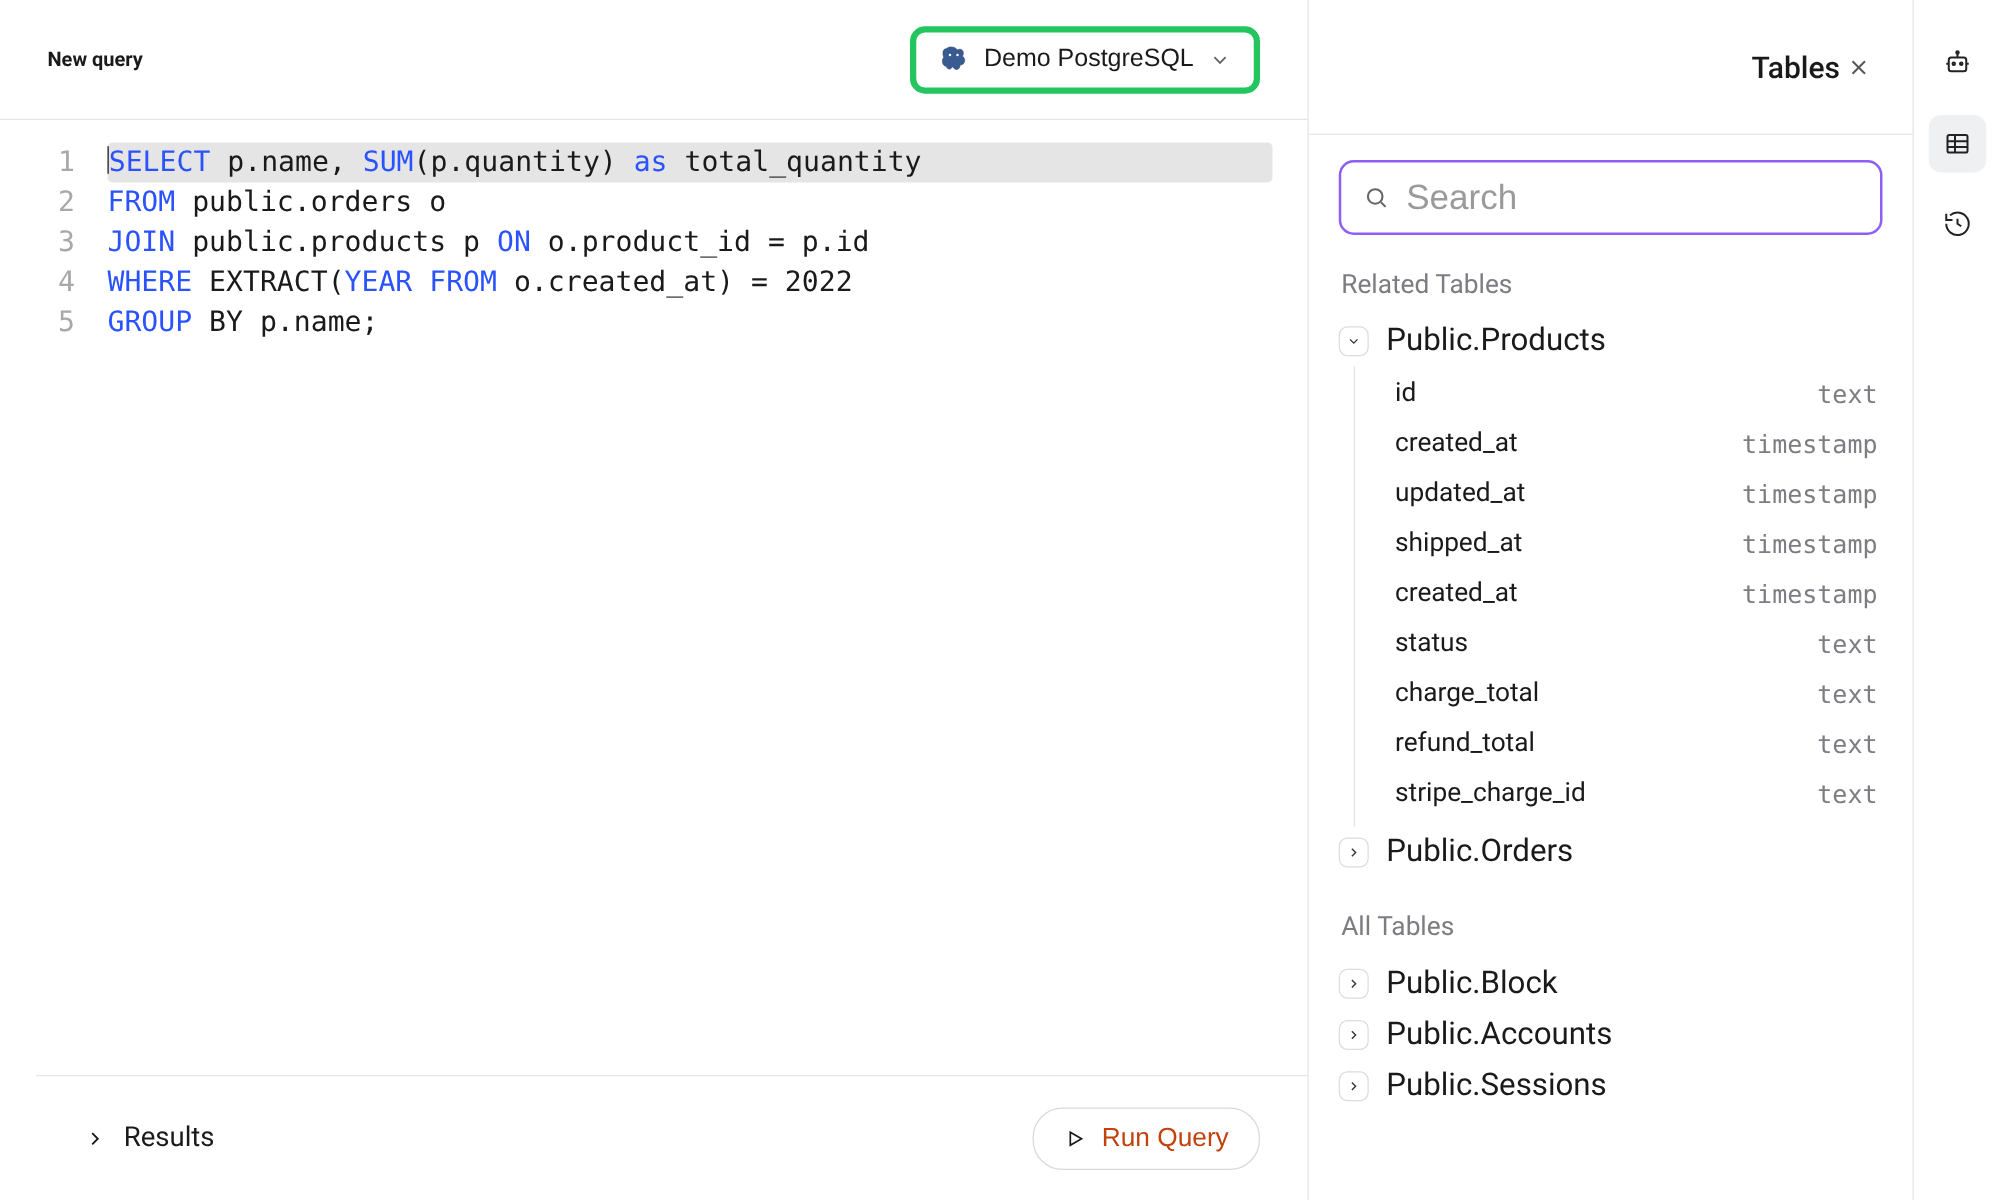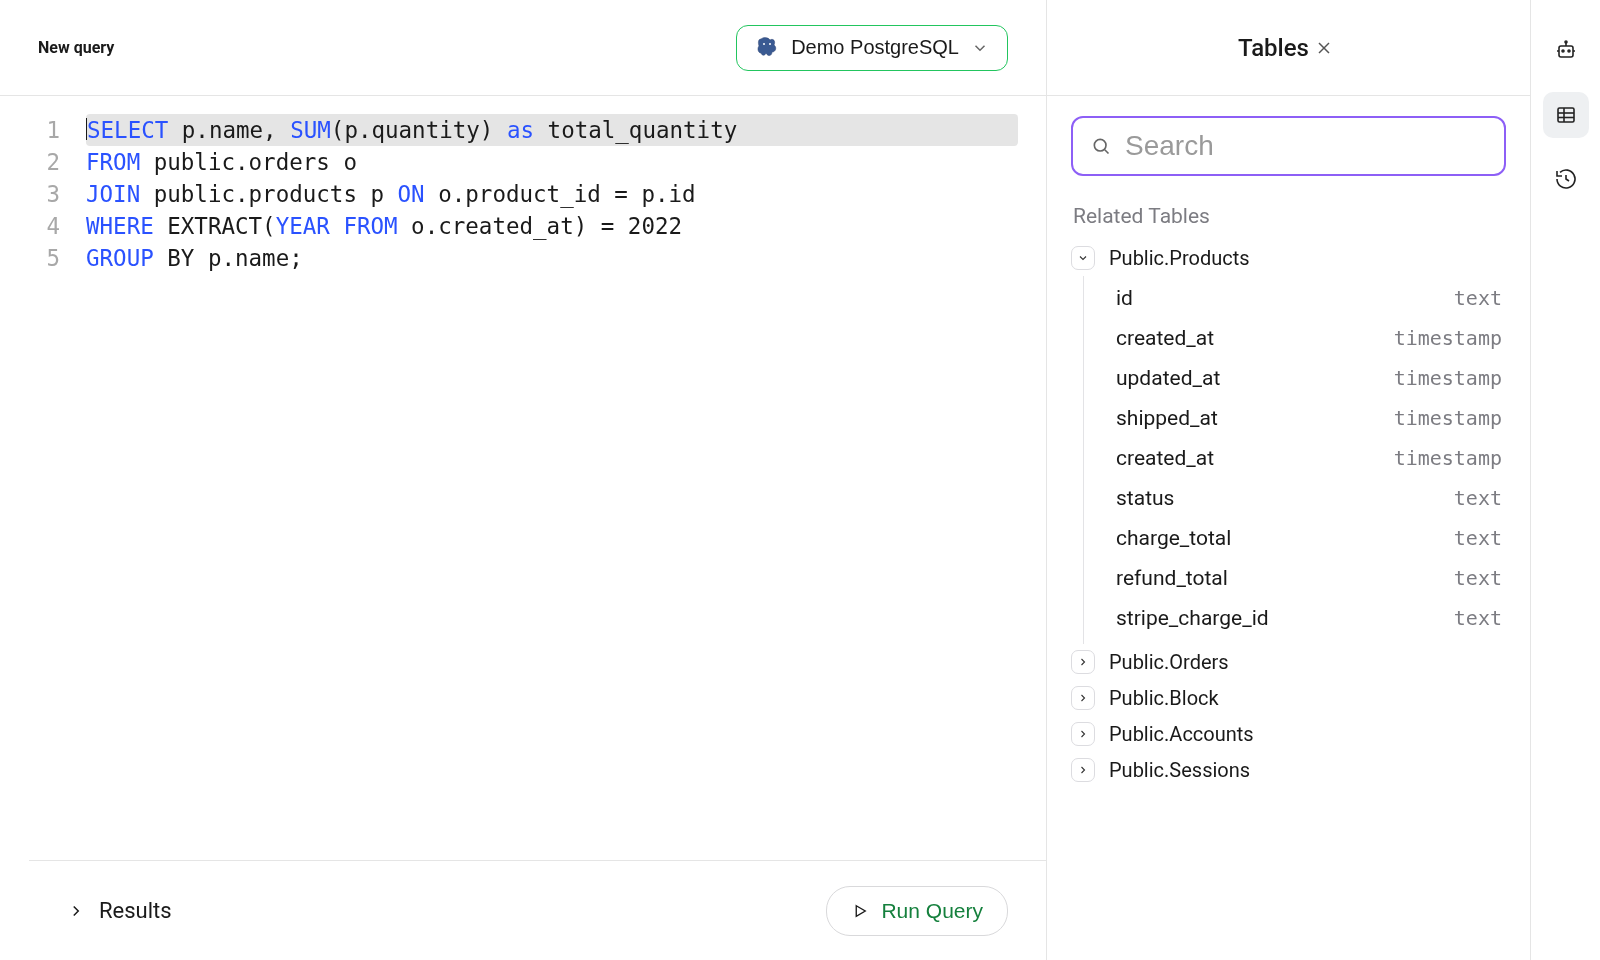--- a/index.html
+++ b/index.html
@@ -10,61 +10,61 @@
   .rail { flex: 1; display: flex; flex-direction: column; align-items: center; padding-top: 28px; gap: 18px; }
 
   
   .rail-btn { width: 46px; height: 46px; display: flex; align-items: center; justify-content: center; border-radius: 10px; cursor: pointer; background: transparent; border: none; }
   .rail-btn.active { background: #eef0f2; }
   .rail-btn svg { width: 24px; height: 24px; stroke: #222; fill: none; stroke-width: 1.6; }
 
   
   .main-header { height: 96px; display: flex; align-items: center; justify-content: space-between; padding: 0 38px; border-bottom: 1px solid #e5e5e5; }
   .main-title { font-size: 16px; font-weight: 700; color: #1a1a1a; }
-  .db-pill { display: flex; align-items: center; gap: 12px; border: 1px solid #22c55e; border-radius: 12px; padding: 10px 18px; cursor: pointer; background: #fff; font-size: 20px; color:#1a1a1a; }
+  .db-pill { display: flex; align-items: center; gap: 12px; border: 5px solid #22c55e; border-radius: 12px; padding: 10px 18px; cursor: pointer; background: #fff; font-size: 20px; color:#1a1a1a; }
   .db-pill .db-icon { width: 24px; height: 24px; display:flex; align-items:center; justify-content:center; }
   .db-pill .chev { width: 18px; height: 18px; display:flex; align-items:center; justify-content:center; color:#555; }
 
   
   .editor { flex: 1; padding: 18px 28px 0 0; font-family: ui-monospace, "SF Mono", Menlo, Consolas, monospace; font-size: 22.5px; line-height: 32px; overflow:auto; }
   .code-line { display: flex; align-items: center; }
   .gutter { width: 86px; text-align: right; padding-right: 26px; color: #a8a8a8; user-select:none; }
   .code { white-space: pre; }
   .code-line.active .code-wrap { background: #e5e5e5; }
   .code-wrap { flex:1; padding-left: 0; border-radius:4px; padding-right:10px; }
   .cursor-caret { display:inline-block; width:1px; height:22px; background:#1a1a1a; vertical-align:-2px; }
   .kw { color: #2a52ff; }
 
   
   .results-bar { height: 100px; border-top: 1px solid #e5e5e5; display:flex; align-items:center; justify-content:space-between; padding: 0 38px; margin-left: 29px; }
   .results-toggle { display:flex; align-items:center; gap:14px; font-size:22px; color:#1a1a1a; cursor:pointer; }
   .results-toggle svg { width:18px; height:18px; stroke:#1a1a1a; fill:none; stroke-width:2; }
-  .run-btn { display:flex; align-items:center; gap:12px; border:1px solid #d9d9db; background:#fff; border-radius:24px; padding:12px 24px; font-size:21px; cursor:pointer; color:#15803d; }
+  .run-btn { display:flex; align-items:center; gap:12px; border:1px solid #d9d9db; background:#fff; border-radius:24px; padding:12px 24px; font-size:21px; cursor:pointer; color:#c2410c; }
   .run-btn svg { width:18px; height:18px; stroke:#1a1a1a; fill:none; stroke-width:1.8; }
 
   
-  .side-header { height: 96px; display:flex; align-items:center; justify-content:center; padding: 0 28px; border-bottom: 1px solid #e5e5e5; }
+  .side-header { height: 108px; display:flex; align-items:center; justify-content:flex-end; padding: 0 28px; border-bottom: 1px solid #e5e5e5; }
   .side-title { font-size:24px; font-weight:500; }
   .close-btn { width:30px; height:30px; display:flex; align-items:center; justify-content:center; cursor:pointer; background:transparent; border:none; color:#555; }
   .close-btn svg { width:20px; height:20px; stroke:#555; stroke-width:1.8; fill:none; }
 
   .side-body { flex:1; padding: 20px 24px 0 24px; overflow:auto; }
 
   
   .search-wrap { border: 2px solid #8d5ff6; border-radius: 12px; display:flex; align-items:center; gap:14px; padding: 12px 18px; background:#fff; }
   .search-wrap svg { width:20px; height:20px; stroke:#666; fill:none; stroke-width:2; flex-shrink:0; }
   .search-input { border:none; outline:none; font-size:28px; flex:1; color:#1a1a1a; background:transparent; }
   .search-input::placeholder { color:#9a9a9a; }
 
   .section-label { font-size:21px; color:#7c7c82; margin: 28px 0 12px 2px; }
 
   .tree-row { display:flex; align-items:center; gap:14px; padding: 6px 0; cursor:pointer; }
   .tree-toggle { width:24px; height:24px; border:1px solid #dcdce0; border-radius:7px; display:flex; align-items:center; justify-content:center; background:#fff; flex-shrink:0; }
   .tree-toggle svg { width:12px; height:12px; stroke:#333; fill:none; stroke-width:2.2; }
-  .tree-label { font-size:20px; color:#1a1a1a; }
+  .tree-label { font-size:25px; color:#1a1a1a; }
 
   .col-list { margin-left: 12px; border-left: 1px solid #e3e3e6; padding-top:2px; padding-bottom:6px; }
   .col-row { display:flex; justify-content:space-between; align-items:center; padding: 8px 4px 8px 32px; }
   .col-name { font-size:21px; color:#1a1a1a; }
   .col-type { font-family: ui-monospace, "SF Mono", Menlo, Consolas, monospace; font-size:20px; color:#7c7c82; }
 </style>
 </head>
 <body>
 
 <div class="app">
@@ -197,20 +197,21 @@
           <div class="tree-row">
             <span class="tree-toggle">
               <svg viewBox="0 0 24 24">
                 <polyline points="9 6 15 12 9 18"></polyline>
               </svg>
             </span>
             <span class="tree-label">Public.Orders</span>
           </div>
         </div>
 
+      <div class="section-label">All Tables</div>
       <div id="all-tree">
           <div class="tree-row">
             <span class="tree-toggle">
               <svg viewBox="0 0 24 24">
                 <polyline points="9 6 15 12 9 18"></polyline>
               </svg>
             </span>
             <span class="tree-label">Public.Block</span>
           </div>
           <div class="tree-row">

